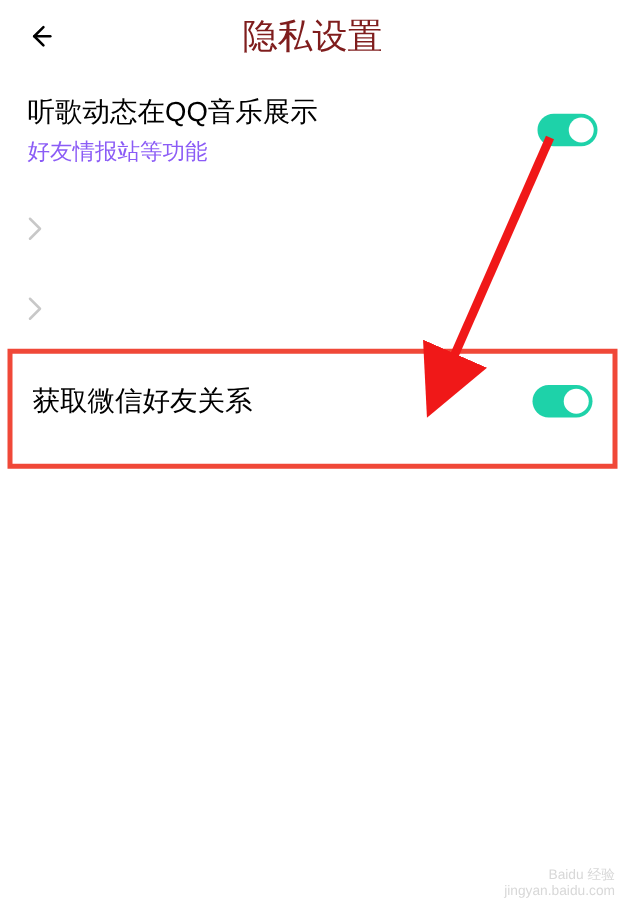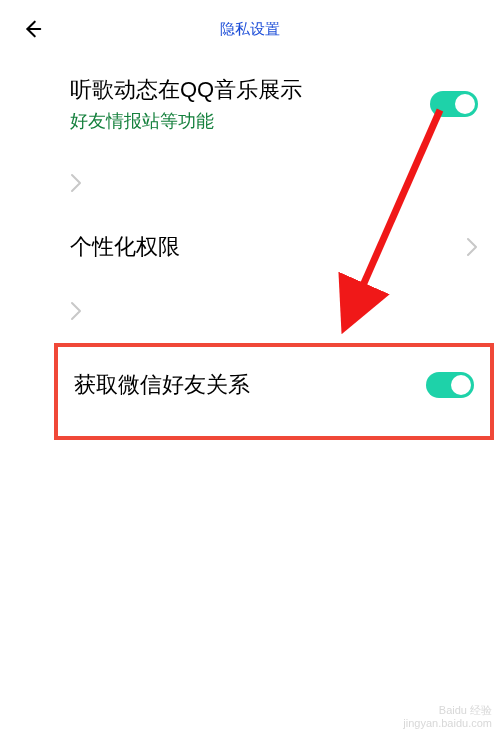--- a/index.html
+++ b/index.html
@@ -28,47 +28,46 @@
       top: 50%;
       transform: translateY(-50%);
       width: 32px;
       height: 32px;
       display: flex;
       align-items: center;
       justify-content: center;
       cursor: pointer;
     }
     .page-title {
-      font-size: 15px;
+      font-size: 28px;
       font-weight: 500;
-      color: #1d4ed8;
+      color: #7f1d1d;
     }
     .list {
       padding: 0;
-      margin-left: 48px;
     }
     .item {
       padding: 18px 22px;
       display: flex;
       align-items: center;
       justify-content: space-between;
       min-height: 64px;
     }
     .item-text {
       display: flex;
       flex-direction: column;
     }
     .item-title {
       font-size: 22px;
       color: #000;
       line-height: 1.3;
     }
     .item-subtitle {
       font-size: 18px;
-      color: #15803d;
+      color: #8b5cf6;
       margin-top: 4px;
     }
     .toggle {
       width: 48px;
       height: 26px;
       background: #1ed2a9;
       border-radius: 13px;
       position: relative;
       cursor: pointer;
     }
@@ -95,21 +94,21 @@
       padding: 24px 16px 36px 16px;
     }
     .arrow-svg {
       position: absolute;
       top: 100px;
       left: 295px;
       pointer-events: none;
     }
     .watermark {
       position: absolute;
-      bottom: 8px;
+      bottom: 18px;
       right: 8px;
       font-size: 11px;
       color: #d8d8d8;
       text-align: right;
       line-height: 1.2;
     }
   </style>
 </head>
 <body>
 
@@ -132,28 +131,20 @@
     </div>
     <div class="toggle"></div>
   </div>
 
   <div class="item">
     <svg class="chevron" viewBox="0 0 12 20" fill="none" stroke="#c8c8c8" stroke-width="2" stroke-linecap="round" stroke-linejoin="round">
       <polyline points="2 2 10 10 2 18"></polyline>
     </svg>
   </div>
 
-  <div class="item">
-    <div class="item-text">
-      <div class="item-title">个性化权限</div>
-    </div>
-    <svg class="chevron" viewBox="0 0 12 20" fill="none" stroke="#c8c8c8" stroke-width="2" stroke-linecap="round" stroke-linejoin="round">
-      <polyline points="2 2 10 10 2 18"></polyline>
-    </svg>
-  </div>
 
   <div class="item">
     <svg class="chevron" viewBox="0 0 12 20" fill="none" stroke="#c8c8c8" stroke-width="2" stroke-linecap="round" stroke-linejoin="round">
       <polyline points="2 2 10 10 2 18"></polyline>
     </svg>
   </div>
 
   <div class="highlight-box">
     <div class="item">
       <div class="item-text">

